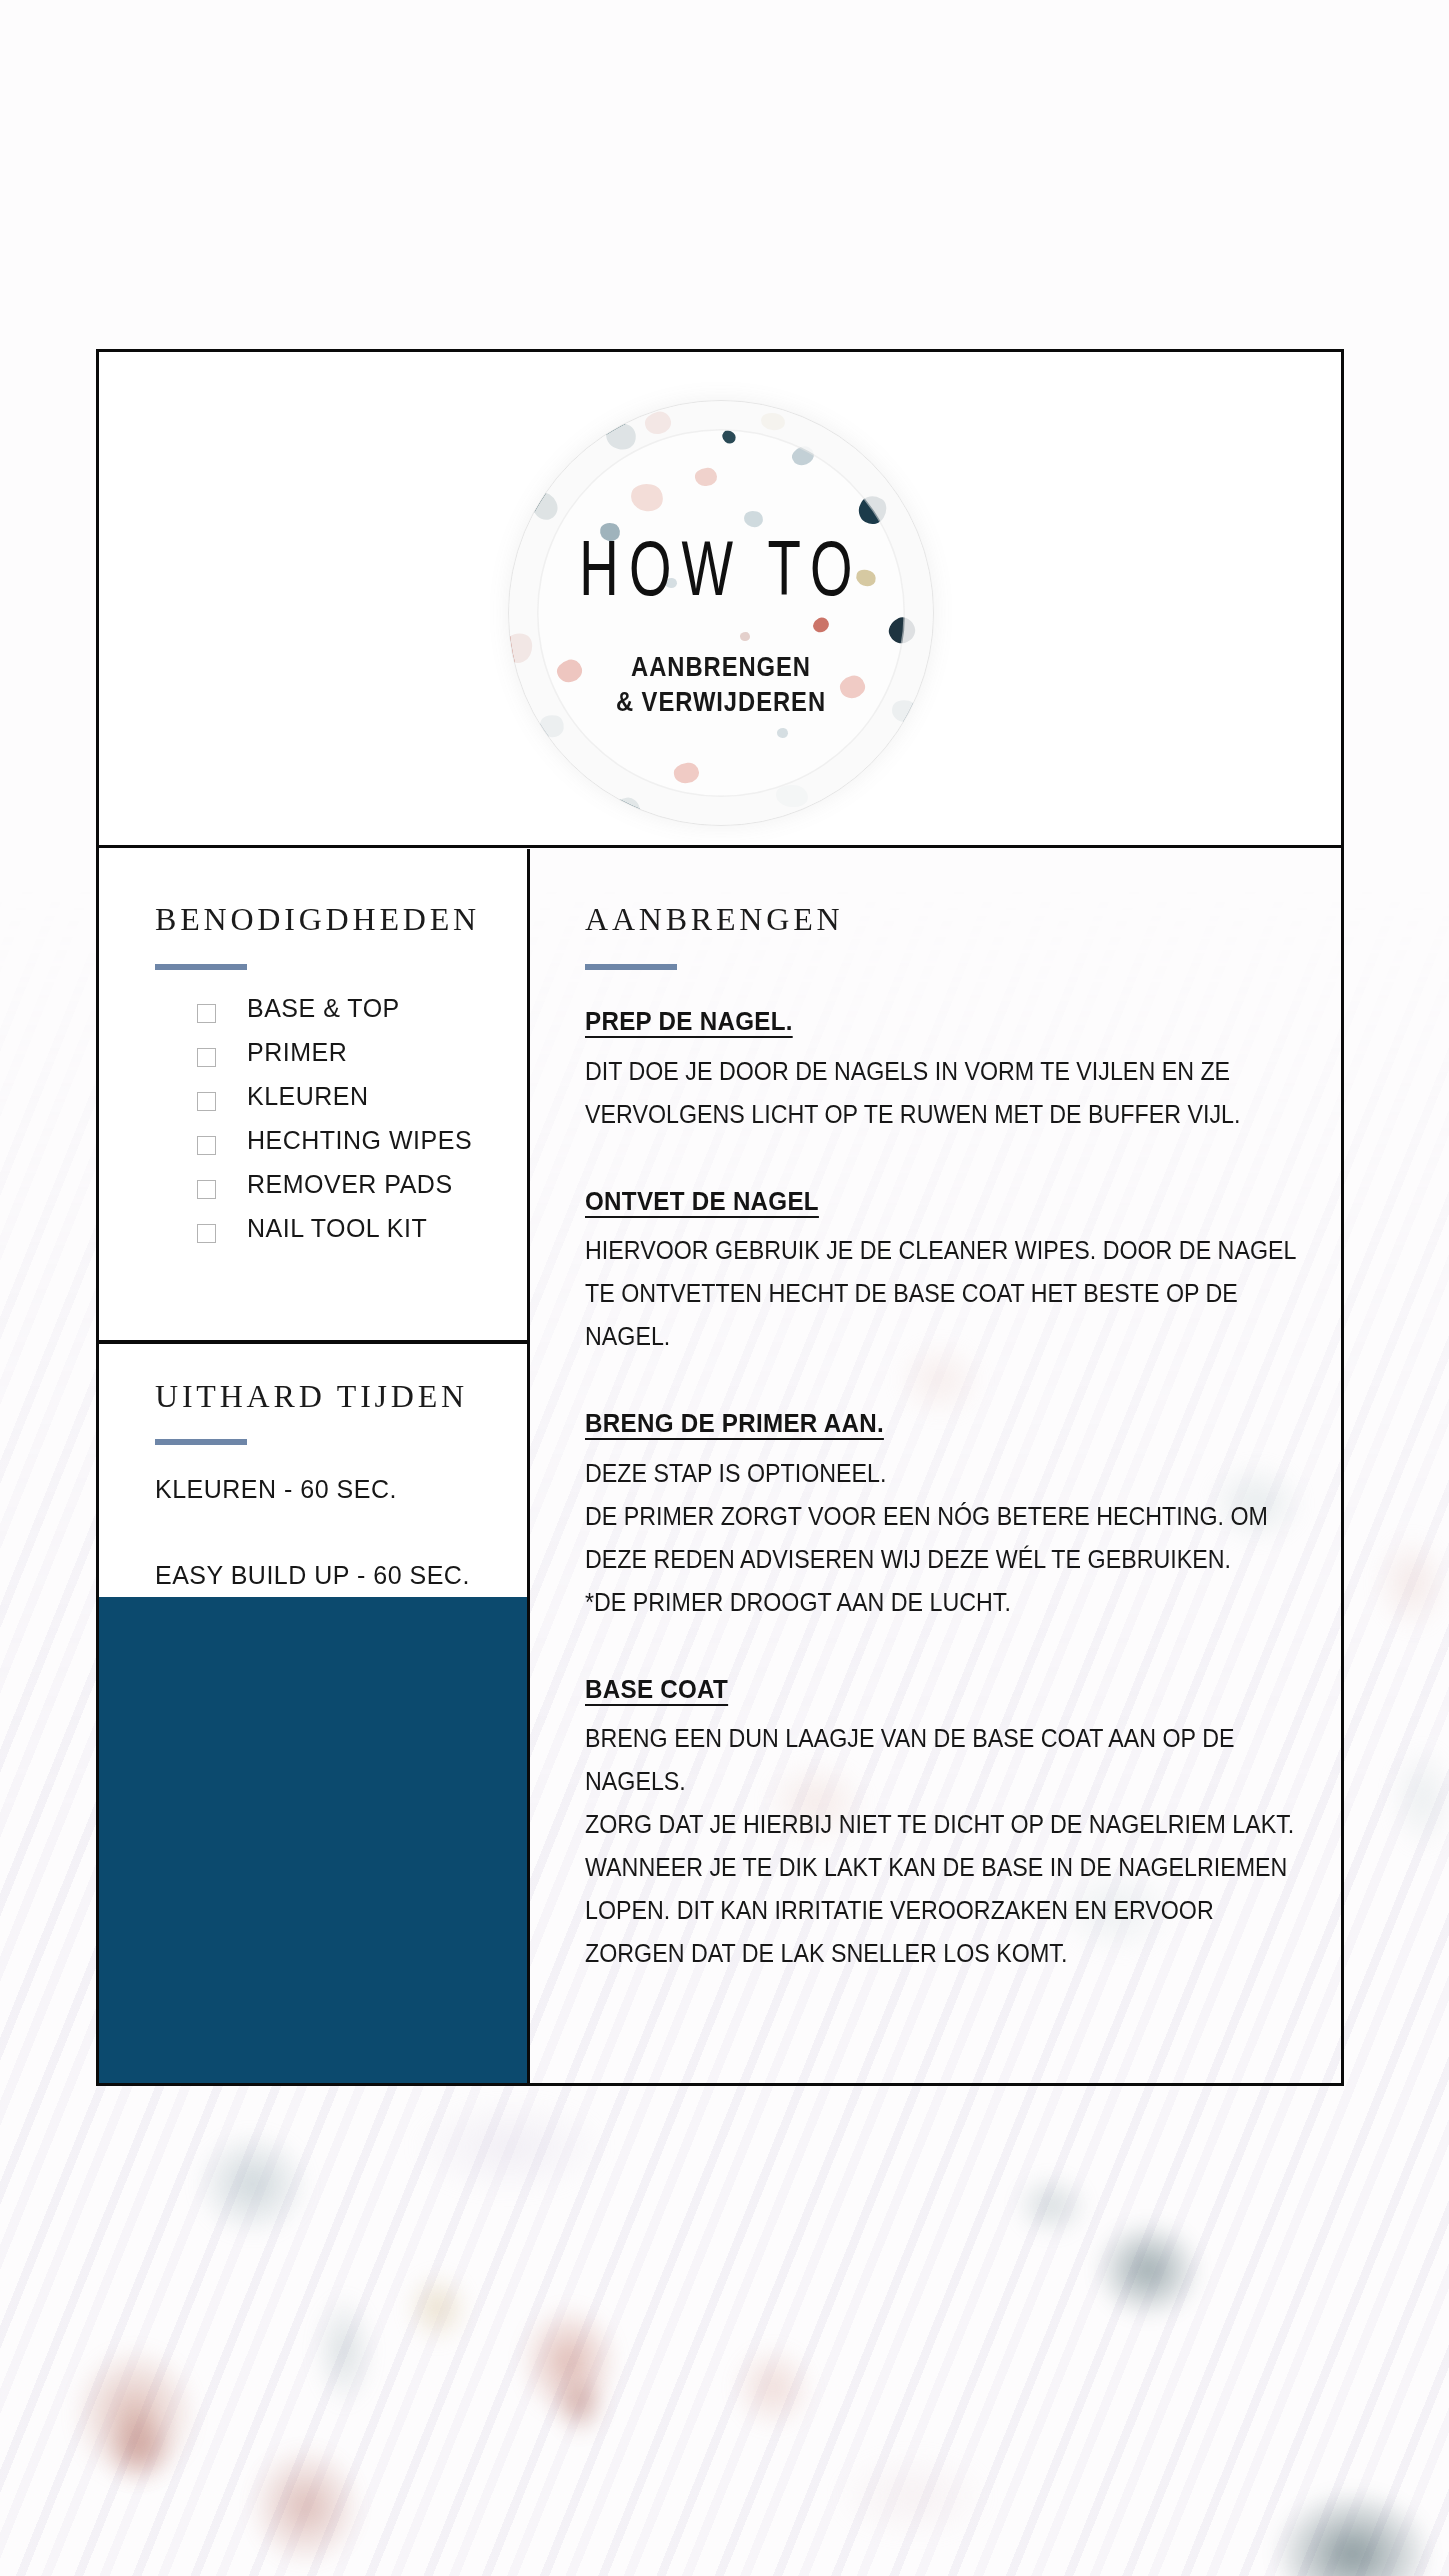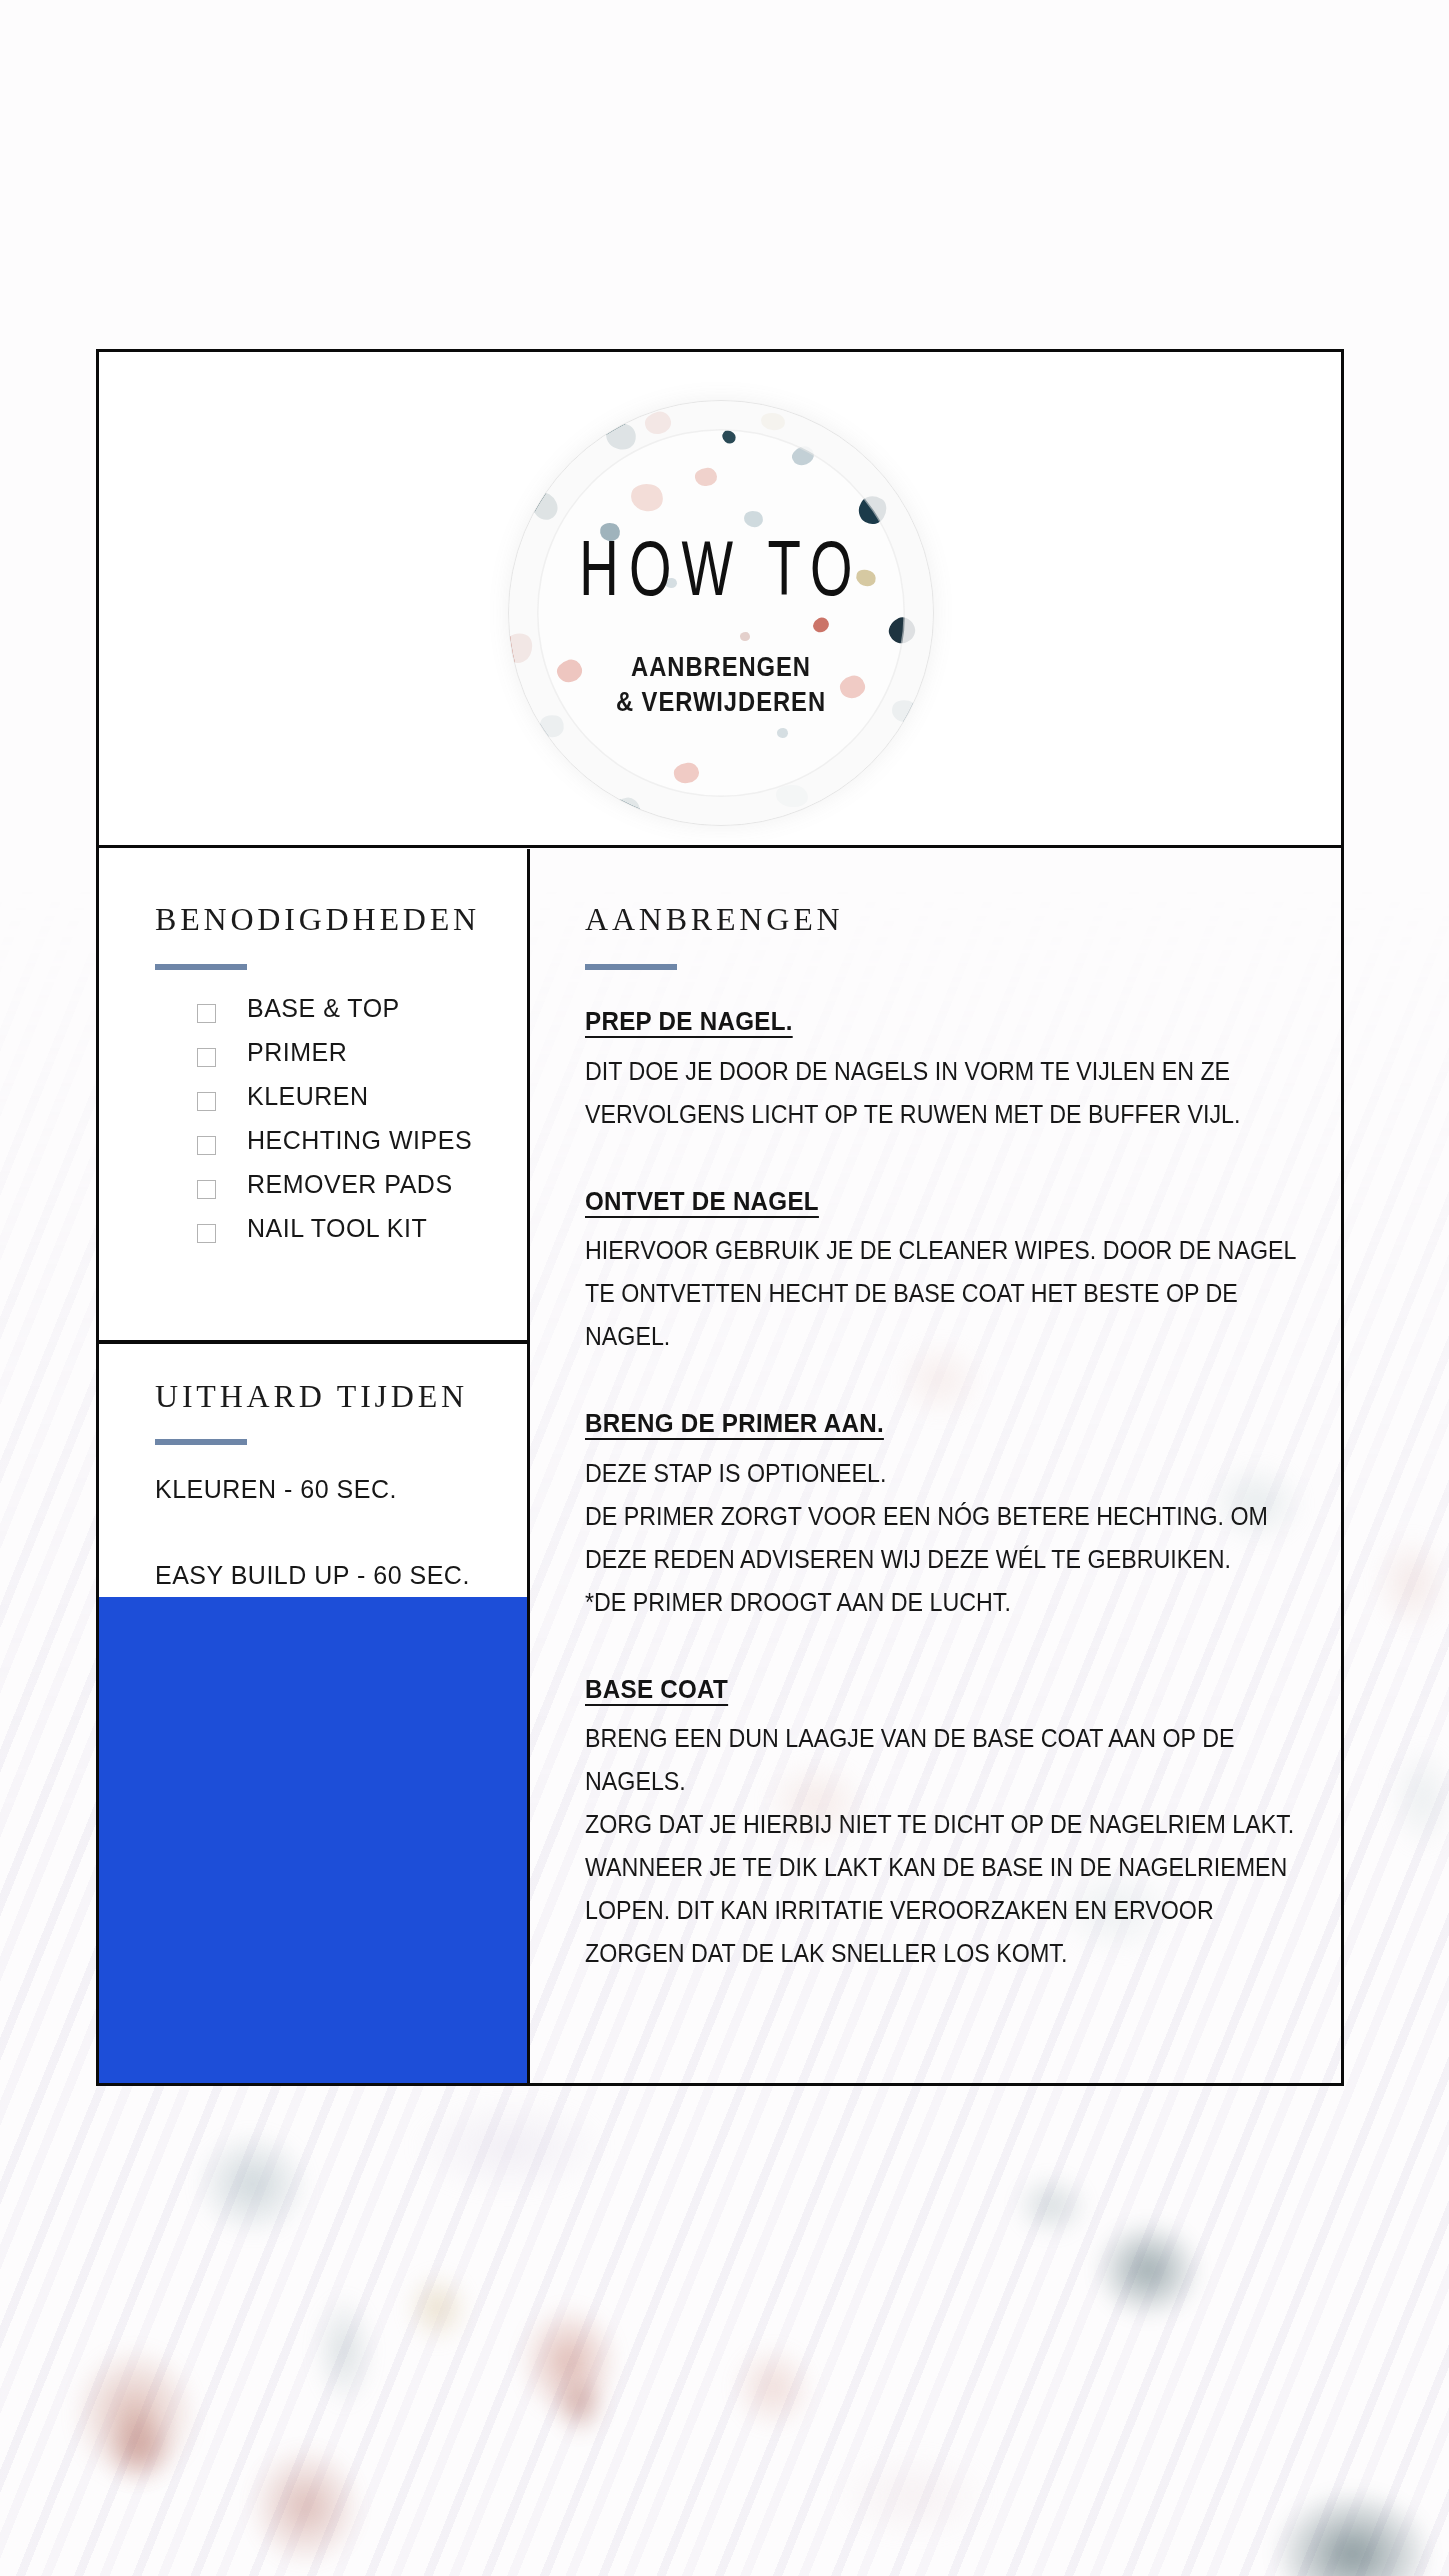--- a/index.html
+++ b/index.html
@@ -26,21 +26,21 @@
   .doc-frame {
     position:absolute; left:96px; top:349px; width:1242px; height:1731px;
     border:3.8px solid #0a0a0a; background:transparent;
   }
   .cell-header {
     position:absolute; left:0; top:0; width:100%; height:493px;
     background:#ffffff; border-bottom:3.8px solid #0a0a0a;
   }
   .col-left {
     position:absolute; left:0; top:497px; bottom:0; width:428px;
-    border-right:3.8px solid #0a0a0a; background:#1d4ed8;
+    border-right:3.8px solid #0a0a0a; background:#0c4a6e;
   }
   .cell-benodigdheden { height:491px; border-bottom:4.8px solid #0a0a0a; background:#ffffff; }
   .cell-uithard { background:#ffffff; }
   .col-right {
     position:absolute; left:431px; top:497px; bottom:0; right:0;
     background:transparent;
   }
 
   
   .logo-circle {

